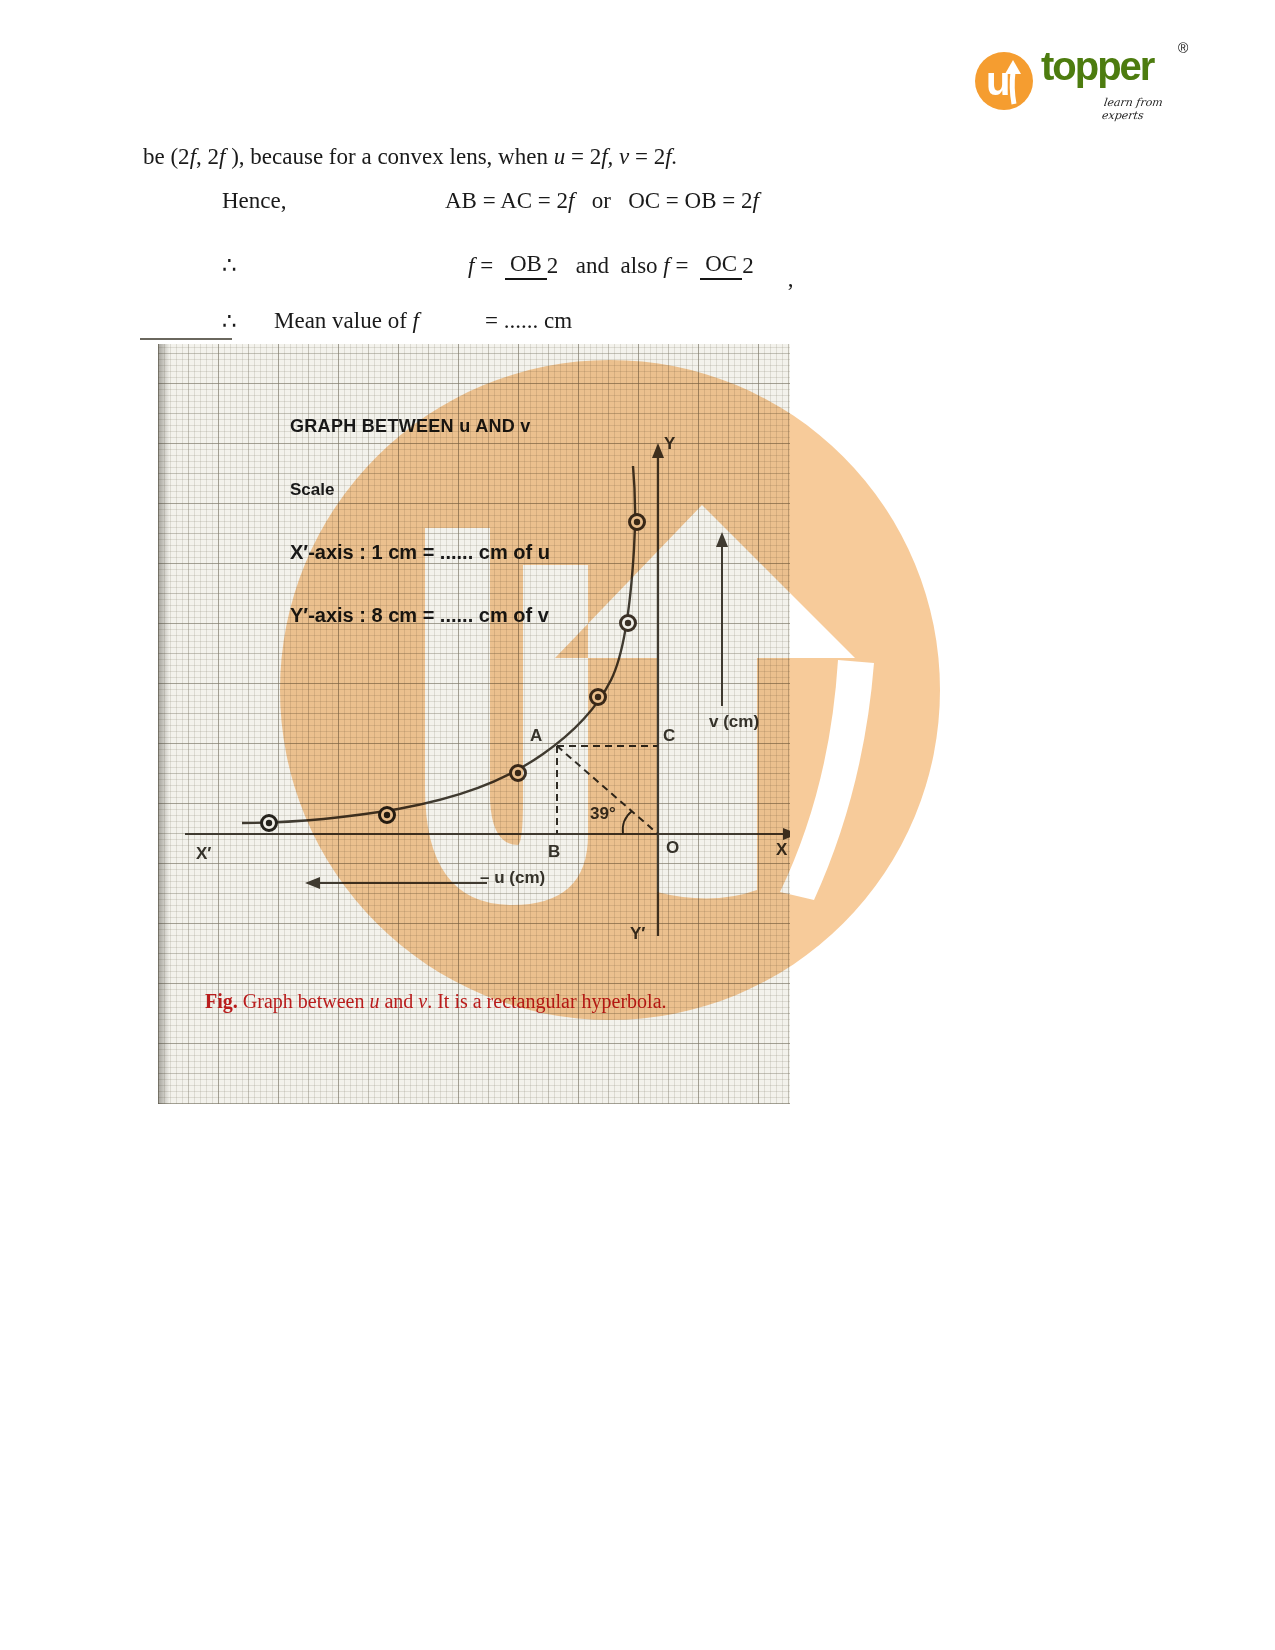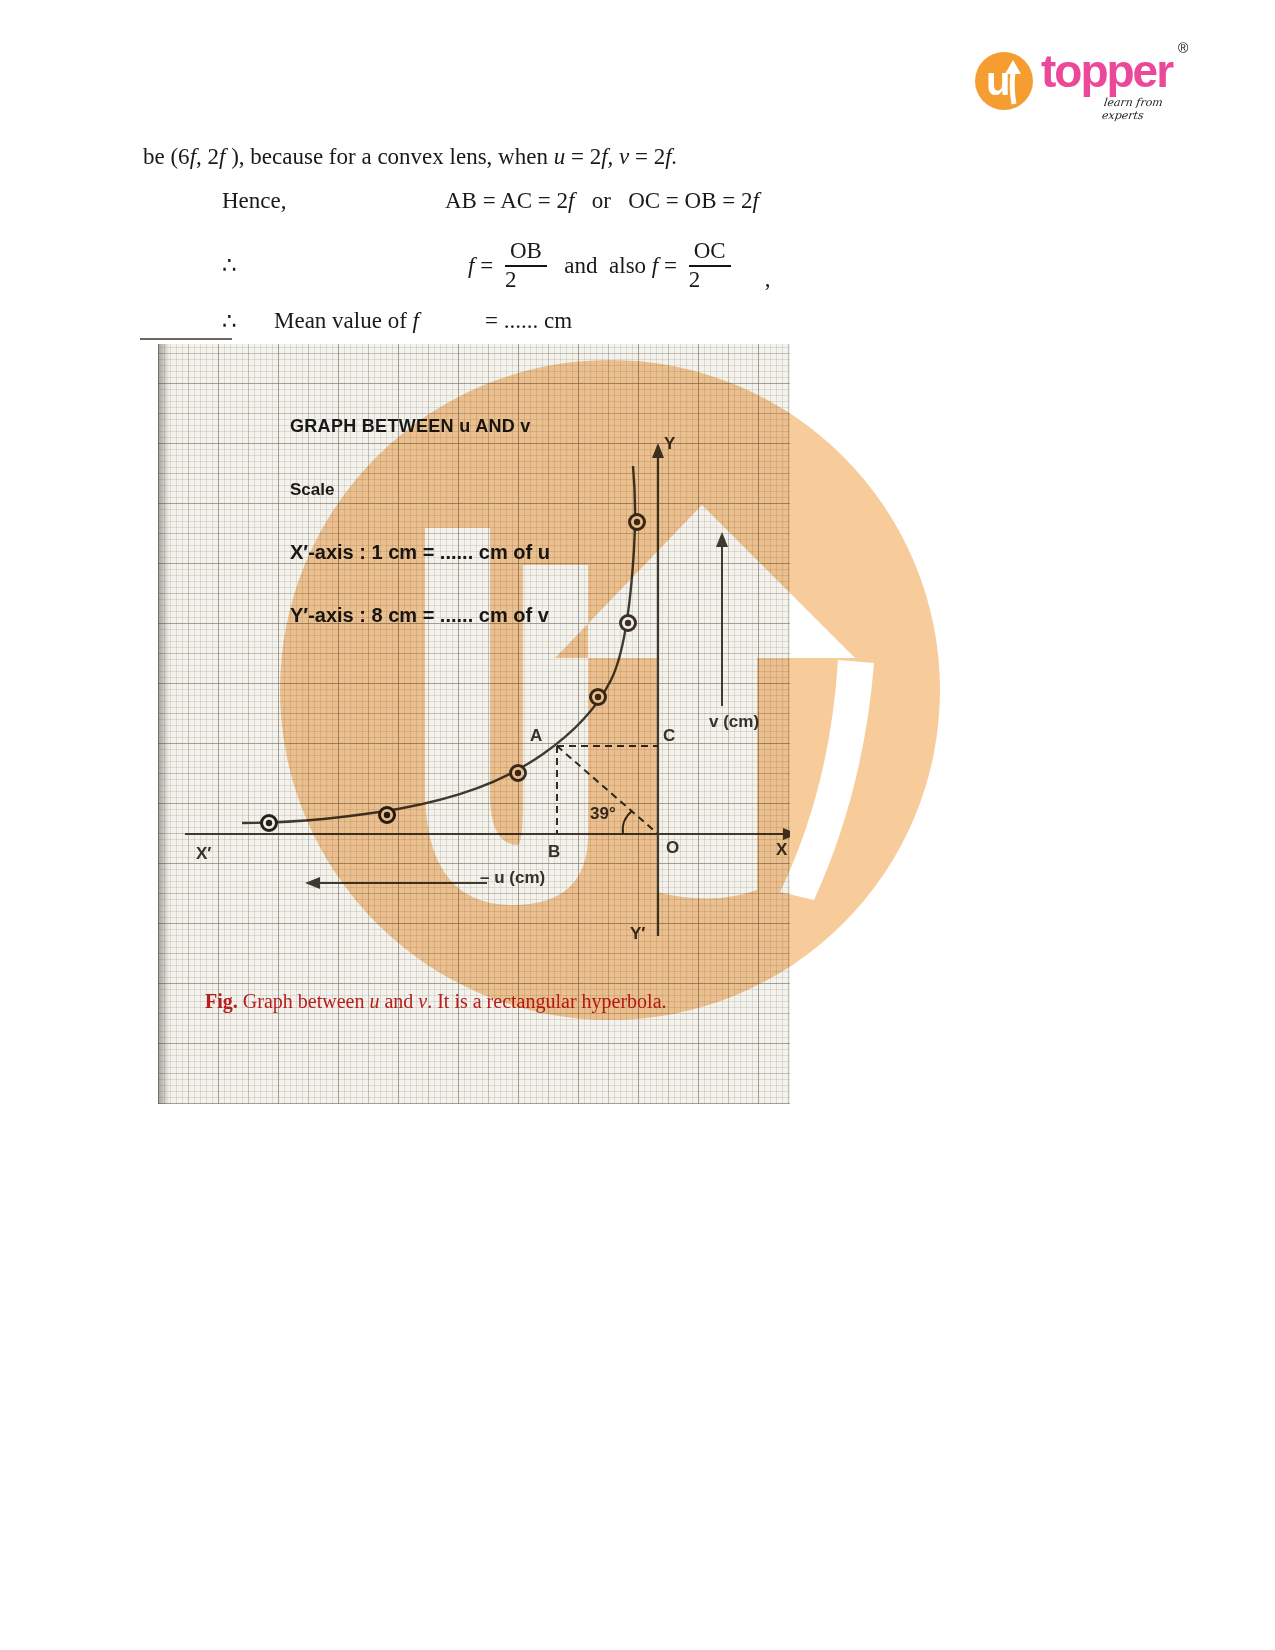--- a/index.html
+++ b/index.html
@@ -9,29 +9,29 @@
   .bf{font-weight:bold}
 
   
   .logo{position:absolute;left:975px;top:44px;width:230px;height:80px;}
   .logo-circle{position:absolute;left:0;top:8px;width:58px;height:58px;border-radius:50%;
                background:#f59d30;}
   .logo-u{position:absolute;left:11px;top:9px;color:#fff;font-family:"Liberation Sans",sans-serif;
           font-weight:bold;font-size:40px;line-height:40px;}
   .logo-arrow{position:absolute;left:27px;top:6px;}
   .logo-brand{position:absolute;left:66px;top:0px;font-family:"Liberation Sans",sans-serif;
-              font-weight:bold;font-size:46px;letter-spacing:-2px;color:#ec4899;}
+              font-weight:bold;font-size:40px;letter-spacing:-2px;color:#4d7c0f;}
   .logo-reg{position:absolute;left:203px;top:-4px;font-size:14px;font-family:"Liberation Sans",sans-serif;color:#111;}
   .logo-tag{position:absolute;left:128px;top:52px;font-style:italic;font-size:11px;color:#222;
             font-family:"DejaVu Serif",serif;transform:skewX(-8deg);}
 
   
   .tline{position:absolute;font-size:23px;white-space:pre;}
   .eqrow{position:absolute;display:flex;align-items:center;font-size:23px;white-space:pre;}
-  .frac{display:inline-flex;flex-direction:column;align-items:flex-start;line-height:1.08;margin:0 6px;}
+  .frac{display:inline-flex;flex-direction:row;align-items:center;line-height:1.08;margin:0 6px;}
   .frac .num{padding:0 5px 1px 5px;border-bottom:2.2px solid #151515;}
   .frac .den{padding-top:1px;}
   .artifact-line{position:absolute;left:140px;top:338px;width:92px;height:2px;background:#6a675e;}
   .artifact-dot{position:absolute;left:174px;top:368px;width:6px;height:6px;background:#3c3a33;transform:rotate(35deg);}
 
   
   .paper{position:absolute;left:158px;top:344px;width:632px;height:760px;
          background-color:#f3f2ec;
          background-image:
            repeating-linear-gradient(0deg,  rgba(125,120,105,.45) 0 1px, transparent 1px 60px),
@@ -68,21 +68,21 @@
       <svg class="logo-arrow" width="24" height="52" viewBox="0 0 24 52">
         <path d="M12,46 Q9,30 11,14" stroke="#ffffff" stroke-width="5" fill="none"></path>
         <polygon points="11,2 3,16 19,16" fill="#ffffff"></polygon>
       </svg>
     </div>
     <span class="logo-brand">topper</span>
     <span class="logo-reg">®</span>
     <span class="logo-tag">learn from experts</span>
   </div>
 
-  <div class="tline" style="left:143px;top:144px;"><span>be (6</span><span class="it">f</span><span>, 2</span><span class="it">f</span><span> ), because for a convex lens, when </span><span class="it">u</span><span> = 2</span><span class="it">f,</span><span> </span><span class="it">v</span><span> = 2</span><span class="it">f.</span></div>
+  <div class="tline" style="left:143px;top:144px;"><span>be (2</span><span class="it">f</span><span>, 2</span><span class="it">f</span><span> ), because for a convex lens, when </span><span class="it">u</span><span> = 2</span><span class="it">f,</span><span> </span><span class="it">v</span><span> = 2</span><span class="it">f.</span></div>
   <div class="tline" style="left:222px;top:188px;">Hence,</div>
   <div class="tline" style="left:445px;top:188px;"><span>AB = AC = 2</span><span class="it">f</span><span>   or   OC = OB = 2</span><span class="it">f</span></div>
 
   <div class="tline" style="left:222px;top:252px;">∴</div>
   <div class="eqrow" style="left:468px;top:230px;height:72px;">
     <span class="it">f</span><span> = </span><span class="frac"><span class="num">OB</span><span class="den">2</span></span><span>  and  also </span><span class="it">f</span><span> = </span><span class="frac"><span class="num">OC</span><span class="den">2</span></span><span style="margin-left:28px;margin-top:26px;">,</span>
   </div>
 
   <div class="tline" style="left:222px;top:308px;">∴</div>
   <div class="tline" style="left:274px;top:308px;text-align:center;"><span>Mean value of </span><span class="it">f</span></div>

